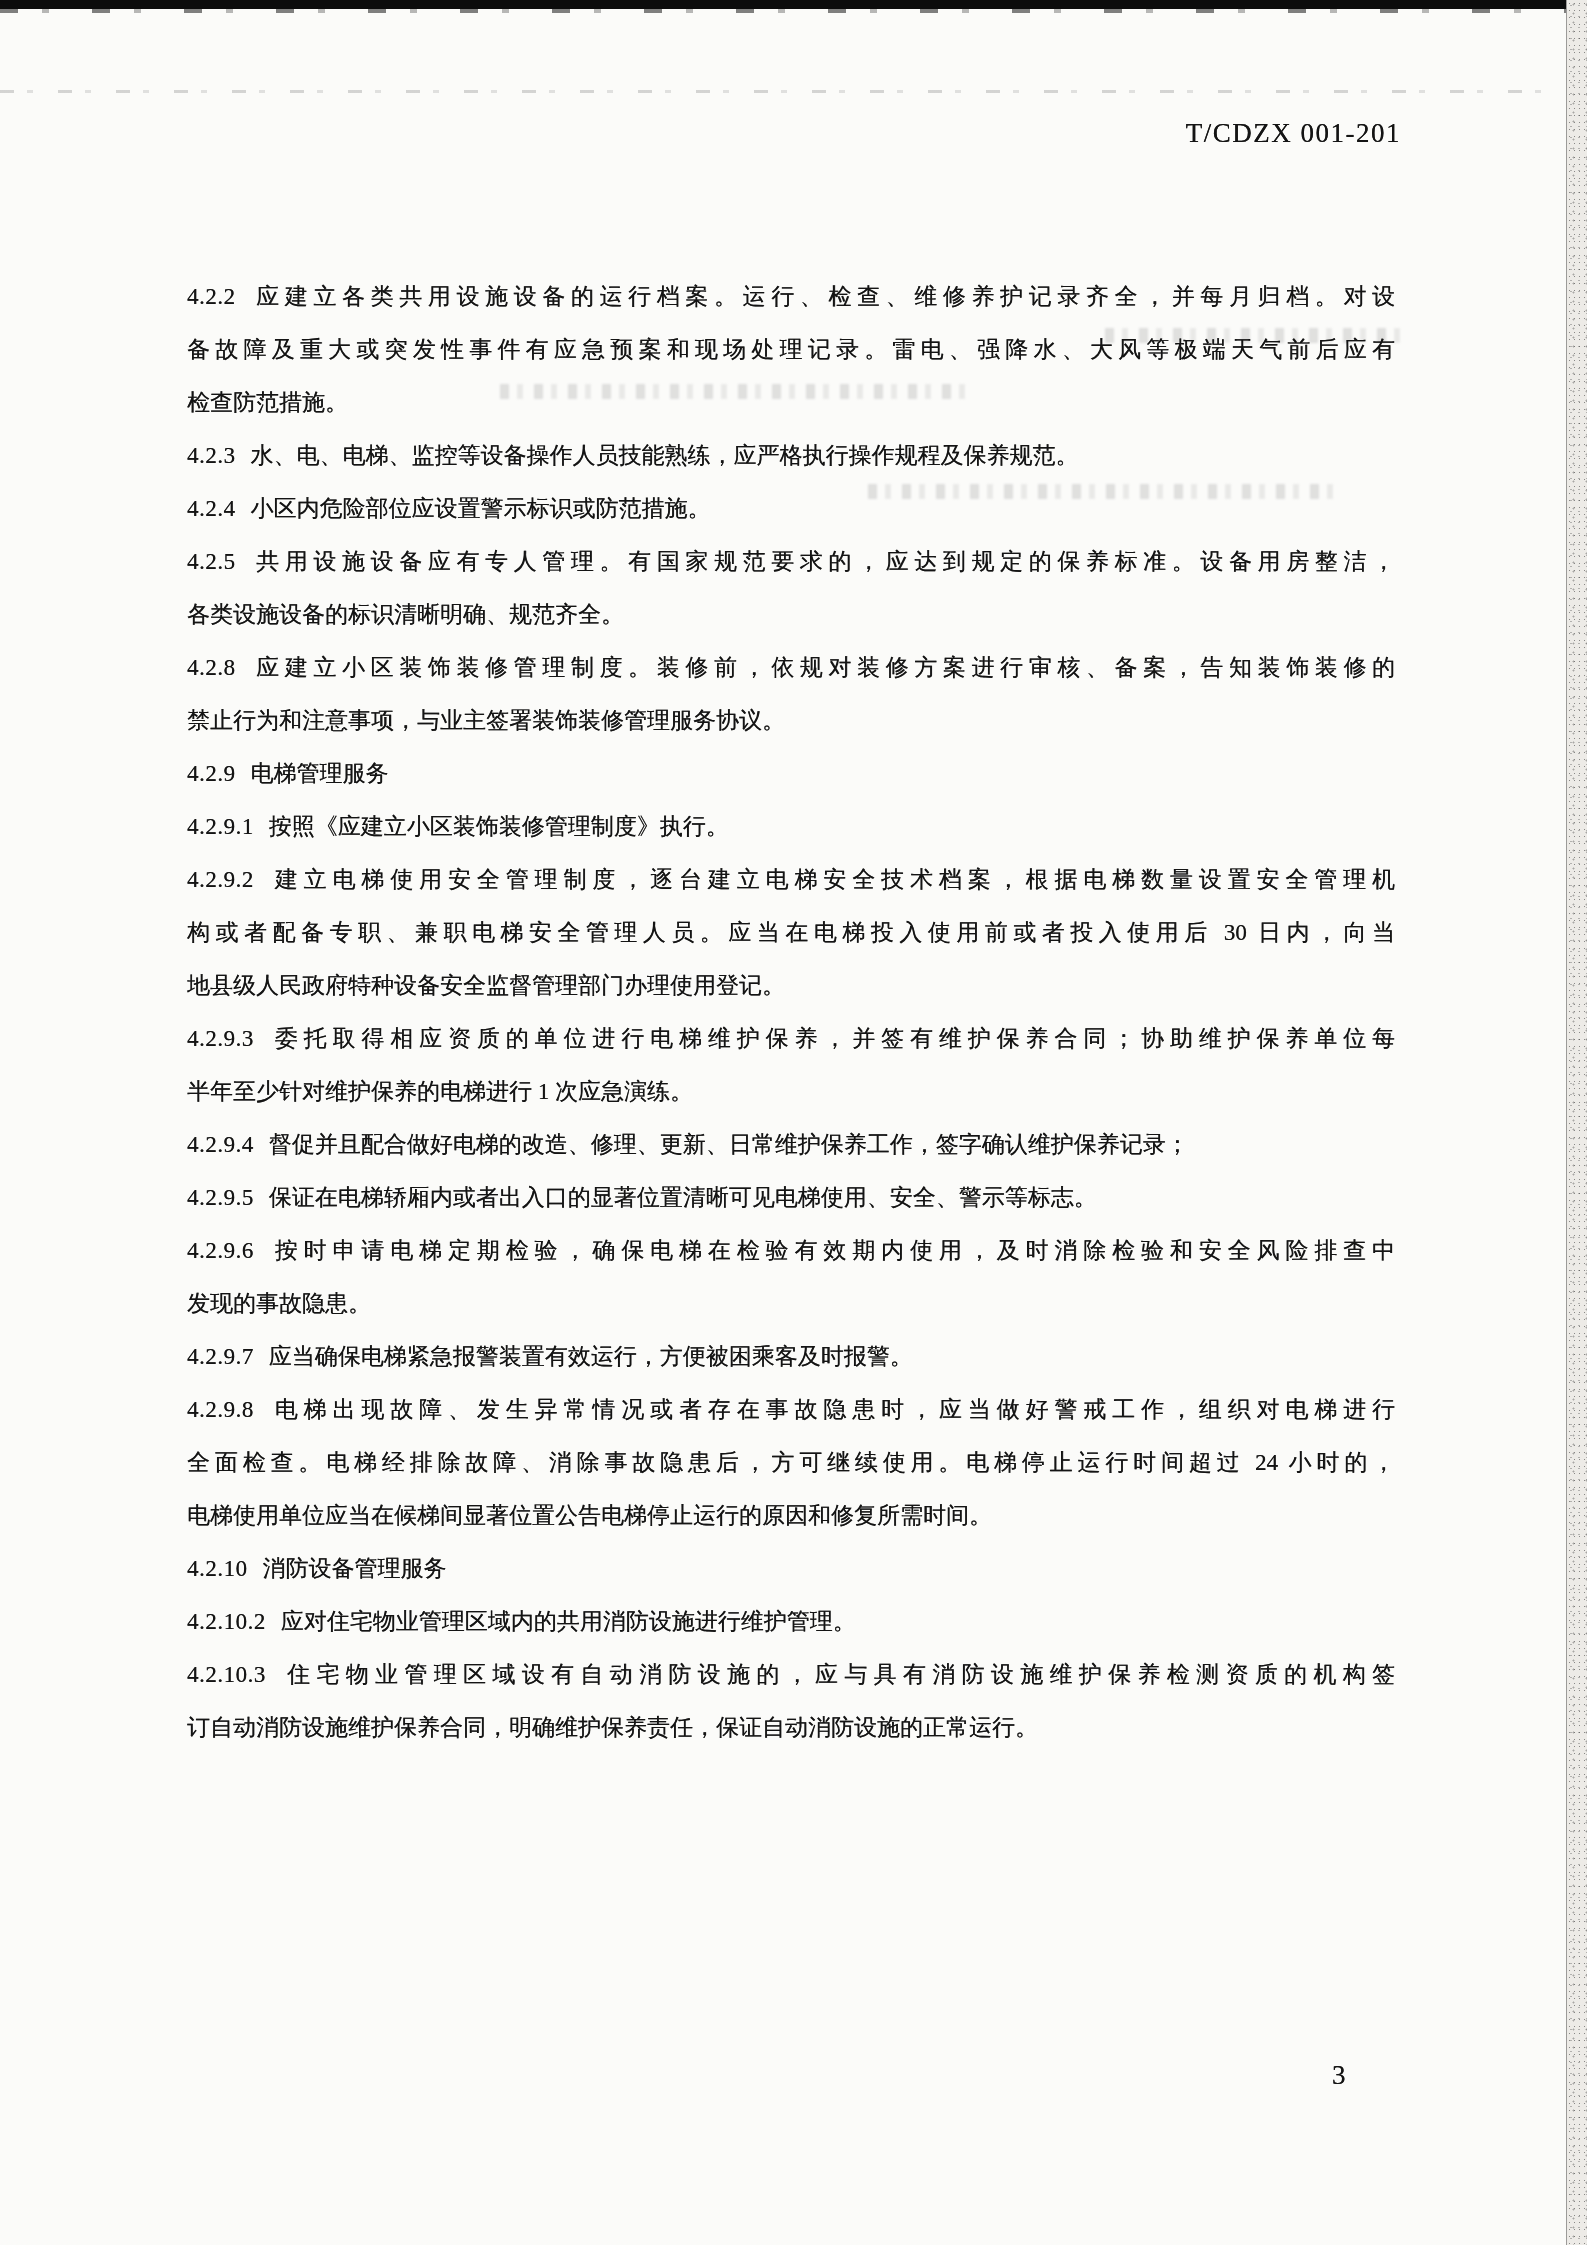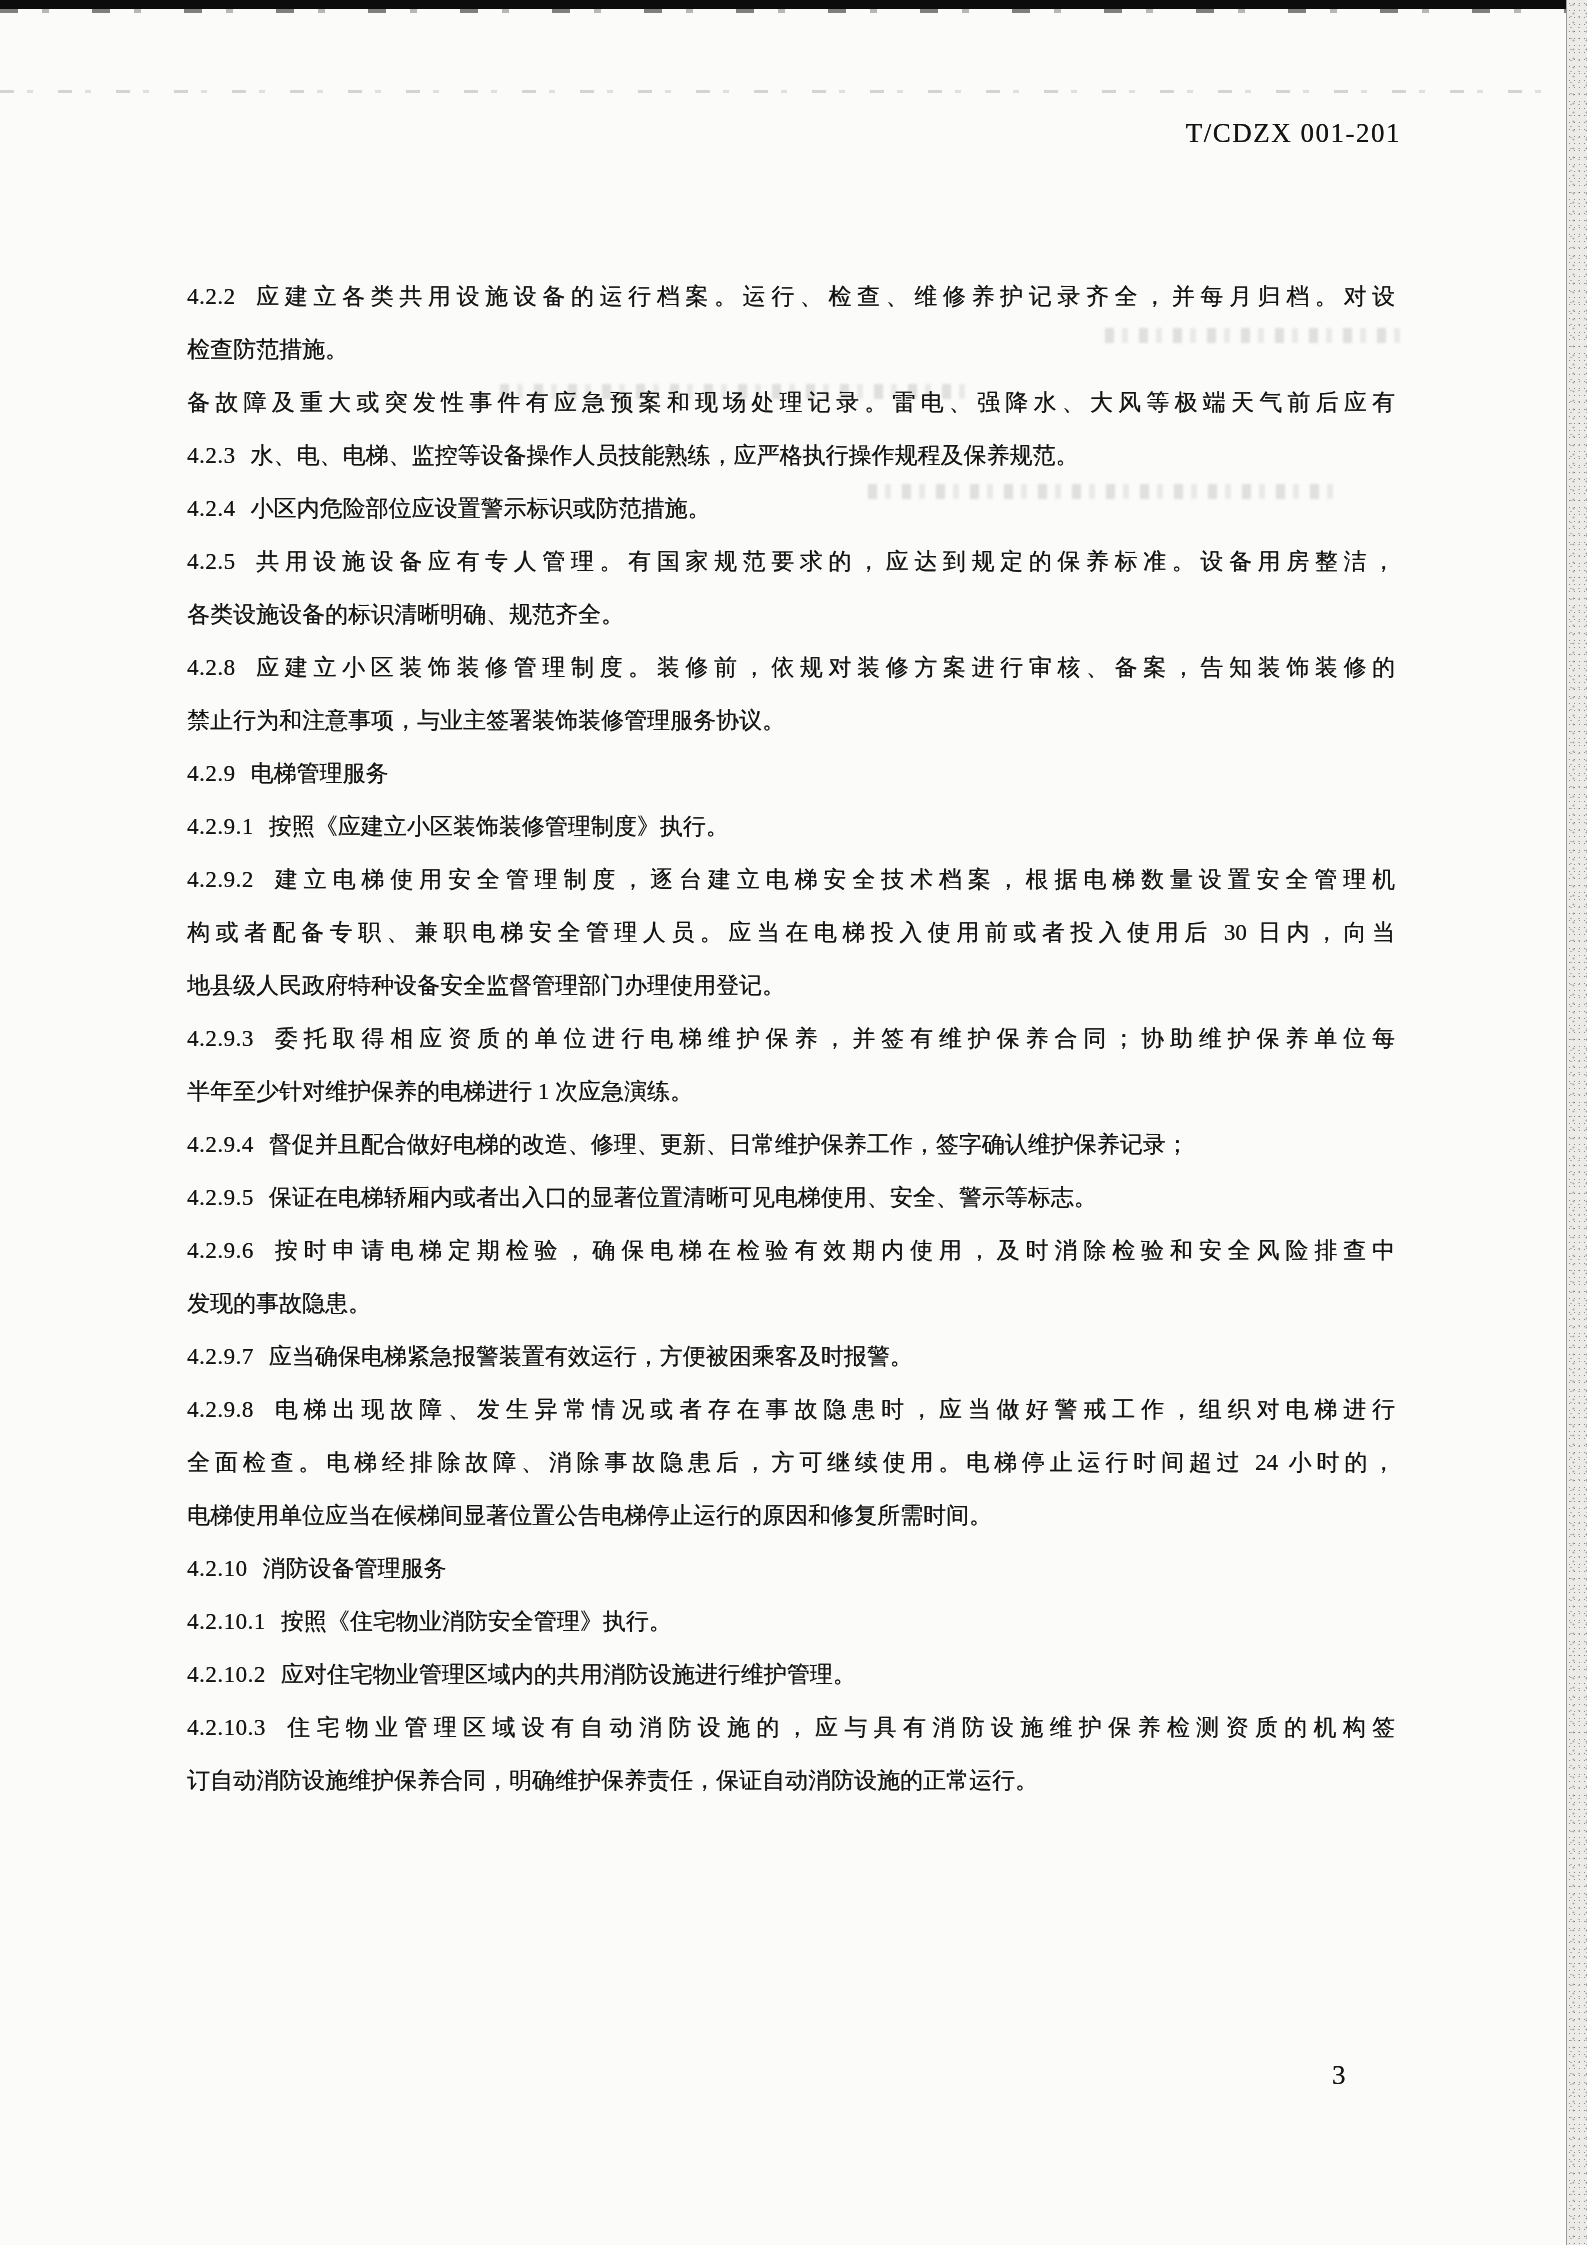--- a/index.html
+++ b/index.html
@@ -80,22 +80,22 @@
 <div class="smudge" style="left:1105px;top:328px;width:300px;"></div>
 <div class="smudge" style="left:500px;top:384px;width:470px;"></div>
 <div class="smudge" style="left:868px;top:484px;width:465px;"></div>
 
 <div class="doccode">T/CDZX 001-201</div>
 
 <div class="content">
 
   <div class="para">
     <div class="line j"><span class="num">4.2.2</span><span>应建立各类共用设施设备的运行档案。运行、检查、维修养护记录齐全，并每月归档。对设</span></div>
+    <div class="line j">备故障及重大或突发性事件有应急预案和现场处理记录。雷电、强降水、大风等极端天气前后应有</div>
     <div class="line">检查防范措施。</div>
-    <div class="line j">备故障及重大或突发性事件有应急预案和现场处理记录。雷电、强降水、大风等极端天气前后应有</div>
   </div>
 
   <div class="para">
     <div class="line"><span class="num">4.2.3</span><span>水、电、电梯、监控等设备操作人员技能熟练，应严格执行操作规程及保养规范。</span></div>
   </div>
 
   <div class="para">
     <div class="line"><span class="num">4.2.4</span><span>小区内危险部位应设置警示标识或防范措施。</span></div>
   </div>
 
@@ -150,23 +150,20 @@
   <div class="para">
     <div class="line j"><span class="num">4.2.9.8</span><span>电梯出现故障、发生异常情况或者存在事故隐患时，应当做好警戒工作，组织对电梯进行</span></div>
     <div class="line j">全面检查。电梯经排除故障、消除事故隐患后，方可继续使用。电梯停止运行时间超过 24 小时的，</div>
     <div class="line">电梯使用单位应当在候梯间显著位置公告电梯停止运行的原因和修复所需时间。</div>
   </div>
 
   <div class="para">
     <div class="line"><span class="num">4.2.10</span><span>消防设备管理服务</span></div>
   </div>
 
-  <div class="para">
-    <div class="line"><span class="num">4.2.10.1</span><span>按照《住宅物业消防安全管理》执行。</span></div>
-  </div>
 
   <div class="para">
     <div class="line"><span class="num">4.2.10.2</span><span>应对住宅物业管理区域内的共用消防设施进行维护管理。</span></div>
   </div>
 
   <div class="para">
     <div class="line j"><span class="num">4.2.10.3</span><span>住宅物业管理区域设有自动消防设施的，应与具有消防设施维护保养检测资质的机构签</span></div>
     <div class="line">订自动消防设施维护保养合同，明确维护保养责任，保证自动消防设施的正常运行。</div>
   </div>
 

